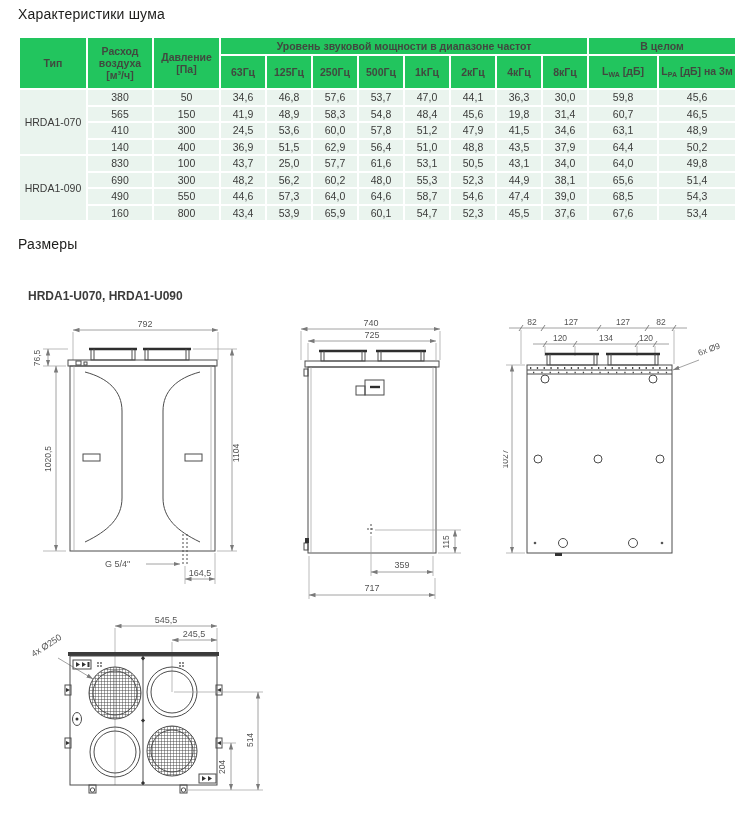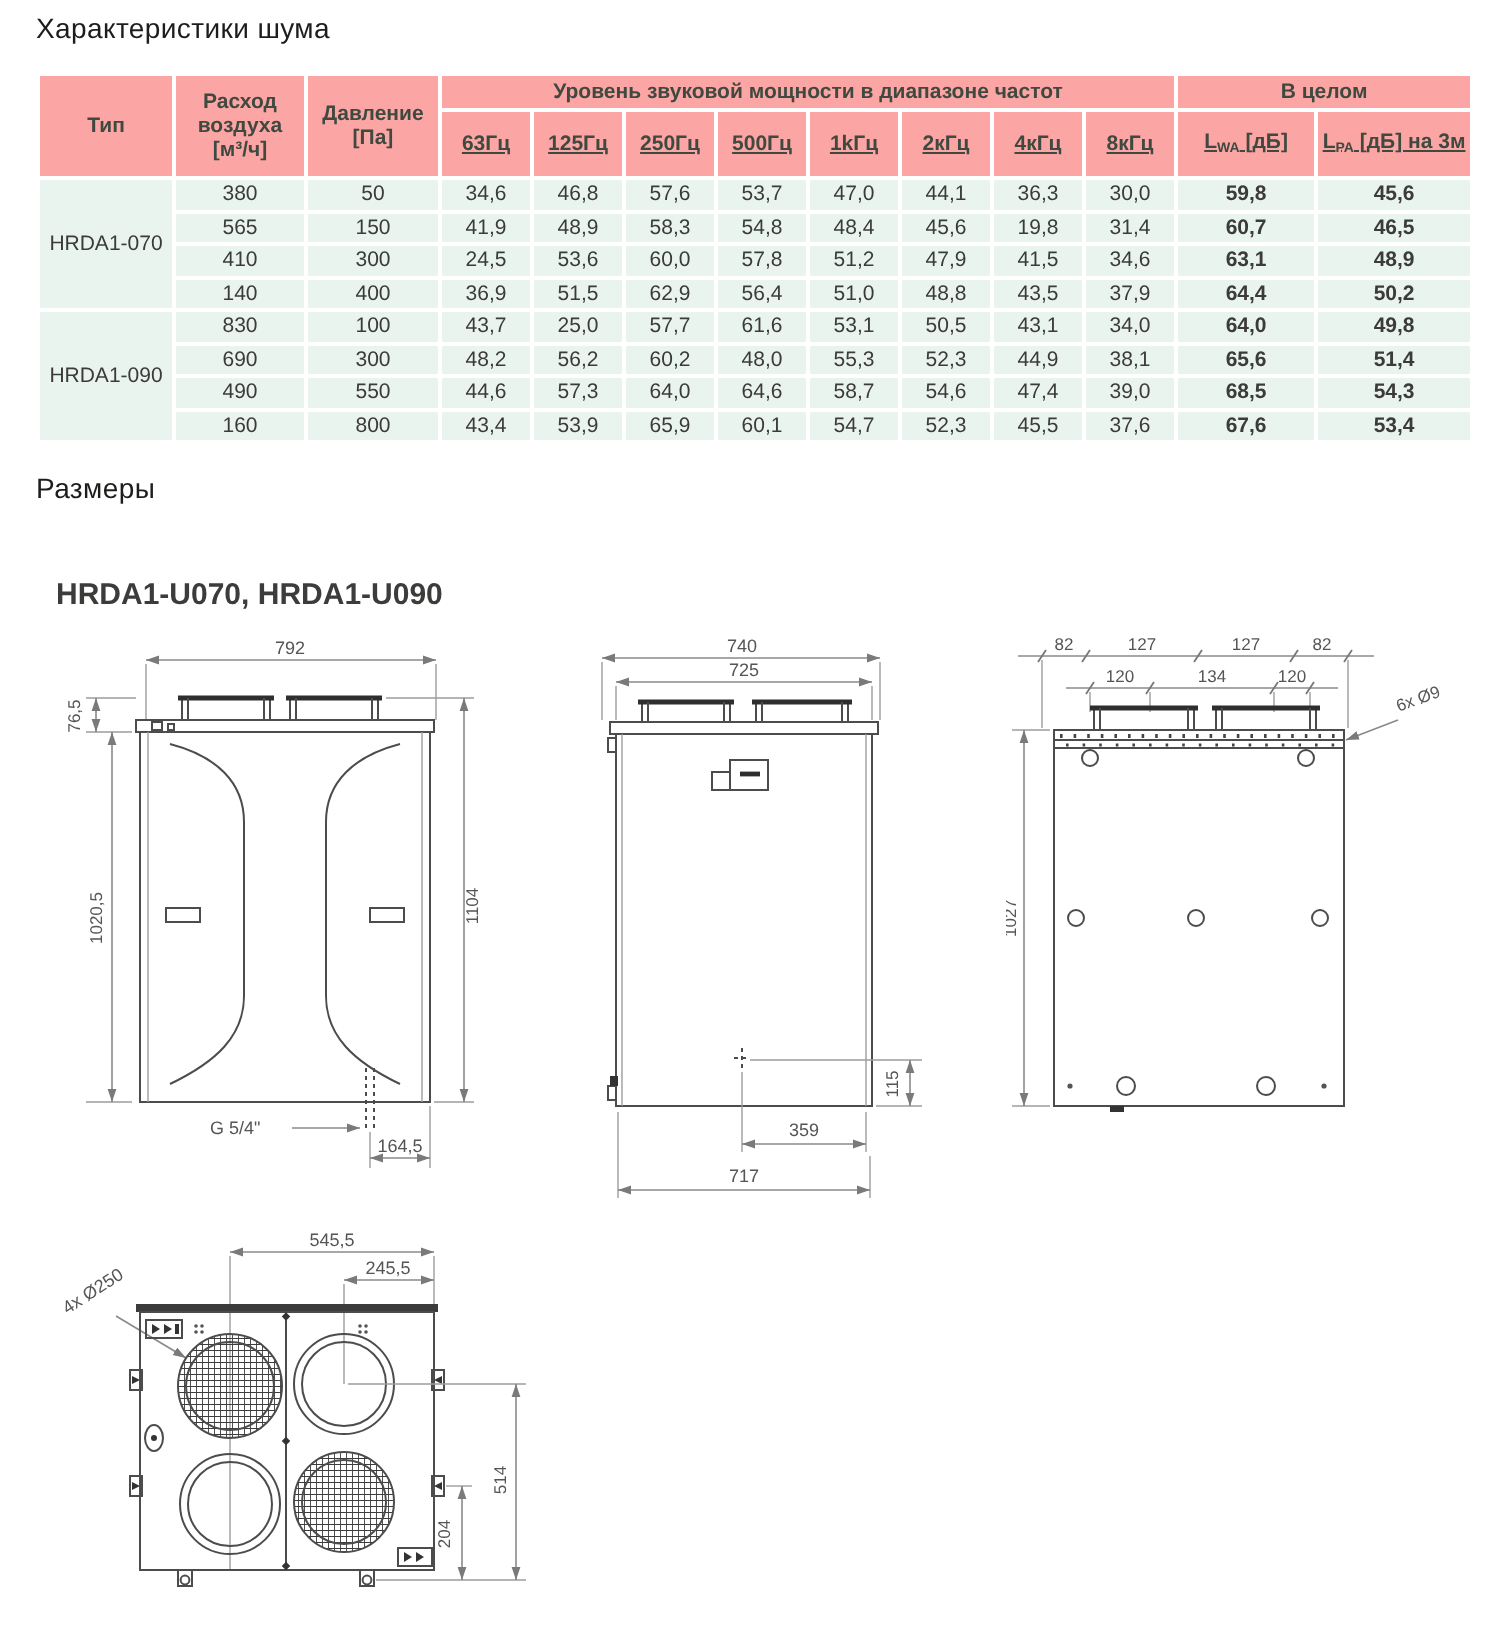--- a/index.html
+++ b/index.html
@@ -1,27 +1,27 @@
 <!DOCTYPE html>
 <html><head>
 <meta charset="utf-8">
 <style>
   html,body{margin:0;padding:0;background:#fff;}
   body{width:751px;height:826px;position:relative;font-family:"Liberation Sans",sans-serif;color:#3b3b3a;overflow:hidden;}
   .h1{position:absolute;left:18px;font-size:14px;font-weight:400;color:#1d1d1b;letter-spacing:0.2px;}
   #title-noise{top:6px;}
   #title-dim{top:236px;}
-  .models{position:absolute;left:28px;top:289px;font-size:15px;font-weight:700;color:#3c3c3b;}
+  .models{position:absolute;left:28px;top:289px;font-size:12px;font-weight:700;color:#3c3c3b;}
   table.noise{position:absolute;left:18px;top:36px;width:717px;border-collapse:collapse;table-layout:fixed;}
   table.noise th,table.noise td{border:2px solid #fff;text-align:center;vertical-align:middle;overflow:hidden;}
-  table.noise th{background:#fca5a5;color:#40493f;font-size:10.5px;font-weight:700;padding:1px 2px;line-height:1.15;}
+  table.noise th{background:#22c55e;color:#40493f;font-size:10.5px;font-weight:700;padding:1px 2px;line-height:1.15;}
   table.noise td{background:#eaf4ee;color:#3b3b3a;font-size:10.5px;padding:1px 0;height:12.5px;line-height:1;}
-  table.noise td.b{font-weight:700;}
+  table.noise td.b{font-weight:400;}
   tr.gh th{height:14px;}
-  tr.sh th{height:30px;text-decoration:underline;}
+  tr.sh th{height:30px;}
   th sub{font-size:7px;vertical-align:-2px;}
   .drw{position:absolute;}
   svg text{font-family:"Liberation Sans",sans-serif;}
   .o{stroke:#4c4c4c;fill:none;stroke-width:1;}
   .t{stroke:#2e2e2e;fill:none;stroke-width:2.4;}
   .d{stroke:#8a8a8a;fill:none;stroke-width:0.8;}
   .e{stroke:#9d9d9d;fill:none;stroke-width:0.7;}
   .dt{font-size:9px;fill:#555;}
   .dts{font-size:8.5px;fill:#555;}
 </style>

